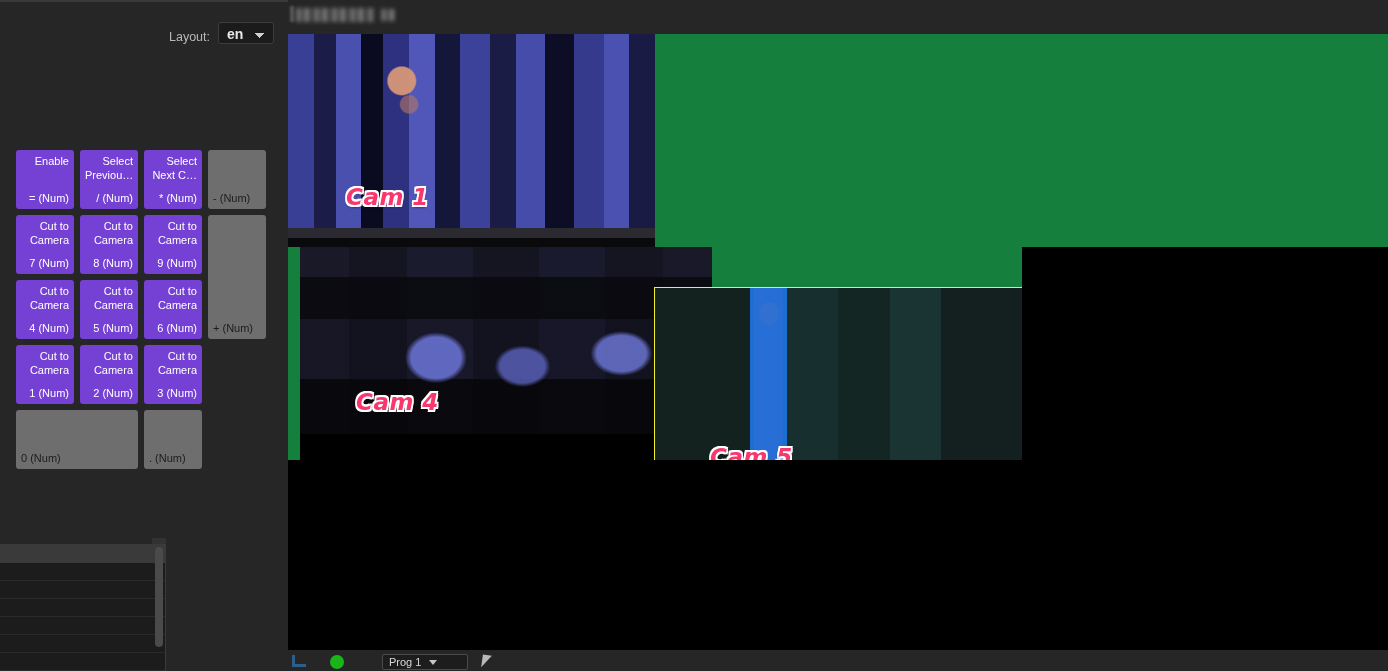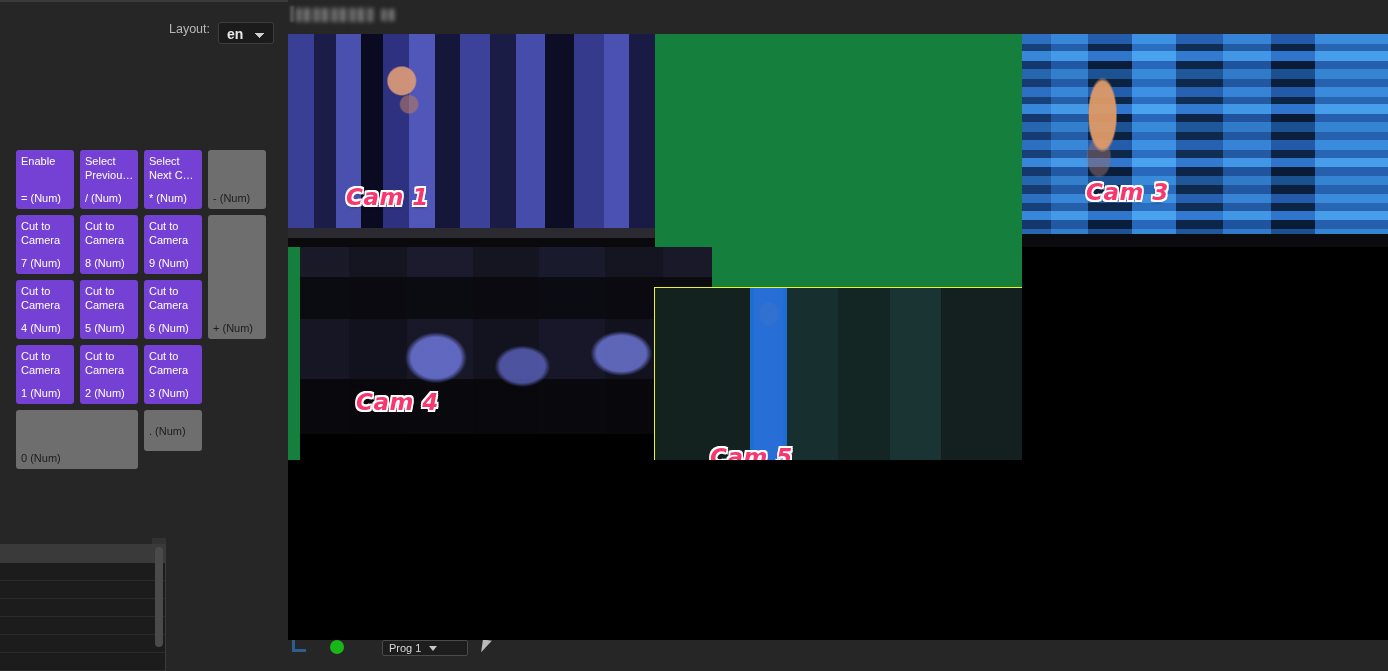--- a/index.html
+++ b/index.html
@@ -17,21 +17,21 @@
     position: relative;
     width: 288px; height: 671px;
     background: #262626;
     border-top: 2px solid #3a3a3a;
     flex: 0 0 288px;
   }
 
   
   #layout-row {
     position: absolute; top: 20px; right: 14px;
-    display: flex; align-items: flex-start; gap: 8px;
+    display: flex; align-items: flex-end; gap: 8px;
   }
   #layout-label { color: #b8b8b8; font-size: 12.5px; }
   #layout-select {
     background: #1b1b1b; color: #e8e8e8;
     border: 1px solid #3d3d3d; border-radius: 3px;
     font-size: 14px; font-family: "Liberation Sans", sans-serif;
     font-weight: bold;
     padding: 3px 4px 3px 8px; width: 56px; height: 22px;
     appearance: none; -webkit-appearance: none;
     background-image:
@@ -50,21 +50,21 @@
   }
   .key {
     position: absolute;
     border-radius: 3px;
     padding: 5px 5px 4px 5px;
     display: flex; flex-direction: column; justify-content: space-between;
     overflow: hidden;
     cursor: pointer;
     user-select: none;
   }
-  .key.assigned { background: #7541d4; }
+  .key.assigned { background: #7541d4; text-align: right; }
   .key.blank    { background: #6e6e6e; }
   .key .k-title {
     font-size: 11px; line-height: 13.5px; color: #ffffff;
     font-weight: normal;
     overflow: hidden;
     max-height: 27px;
   }
   .key.blank .k-title { color: #1d1d1d; }
   .key .k-code {
     font-size: 11px; line-height: 13px; color: #ffffff;
@@ -126,23 +126,23 @@
       #8e8e8e 9px, #8e8e8e 13px, #404040 13px, #404040 18px);
     filter: blur(2px);
     opacity: .85;
   }
   #redact-1 { left: 8px; top: 8px; width: 78px; height: 14px; }
   #redact-2 { left: 93px; top: 9px; width: 14px; height: 12px; }
 
   
   #bottom-bar {
     position: absolute; left: 0; bottom: 0;
-    width: 1100px; height: 31px;
+    width: 1100px; height: 21px;
     background: #262626;
-    display: flex; align-items: flex-start; gap: 0;
+    display: flex; align-items: center; gap: 0;
     padding-left: 2px;
     overflow: hidden;
   }
   #bb-icon {
     width: 14px; height: 12px;
     margin-left: 2px; margin-bottom: 0px;
     border-left: 3px solid #2e5e8e;
     border-bottom: 3px solid #2e5e8e;
   }
   #bb-dot {
@@ -363,21 +363,21 @@
           <div class="k-code">2 (Num)</div>
         </div>
         <div class="key assigned" style="left: 128px; top: 195px; width: 58px; height: 59px;">
           <div class="k-title">Cut to Camera 9</div>
           <div class="k-code">3 (Num)</div>
         </div>
         <div class="key blank" style="left: 0px; top: 260px; width: 122px; height: 59px;">
           <div class="k-title"></div>
           <div class="k-code">0 (Num)</div>
         </div>
-        <div class="key blank" style="left: 128px; top: 260px; width: 58px; height: 41px; justify-content: center;">
+        <div class="key blank" style="left: 128px; top: 260px; width: 58px; height: 59px;">
           <div class="k-title"></div>
           <div class="k-code">. (Num)</div>
         </div>
       </div>
 
     <div id="list-corner"></div>
     <div id="list-panel">
       <div id="list-rows">
           <div class="row selected"></div>
           <div class="row"></div>
@@ -398,24 +398,20 @@
     <div id="top-bar">
       <div id="redact-left"></div>
       <div class="redact" id="redact-1"></div>
       <div class="redact" id="redact-2"></div>
     </div>
 
     <div id="cam-grid">
         <div class="cam-tile" style="left: 0px; top: 0px; width: 367px; height: 213px;">
           <div class="cam-video vid-a"></div>
           <div class="cam-label" style="left: 58px; top: 150px;">Cam 1</div>
-        </div>
-        <div class="cam-tile" style="left: 734px; top: 0px; width: 366px; height: 213px;">
-          <div class="cam-video vid-c"></div>
-          <div class="cam-label" style="left: 64px; top: 145px;">Cam 3</div>
         </div>
         <div class="cam-tile" style="left: 12px; top: 213px; width: 412px; height: 213px;">
           <div class="cam-video vid-d"></div>
           <div class="cam-label" style="left: 56px; top: 142px;">Cam 4</div>
         </div>
         <div class="cam-tile selected" style="left: 367px; top: 213px; width: 367px; height: 213px;">
           <div class="cam-video vid-e"></div>
           <div class="cam-label" style="left: 55px; top: 156px;">Cam 5</div>
         </div>
         <div class="cam-tile" style="left: 734px; top: 213px; width: 366px; height: 213px;"></div>

